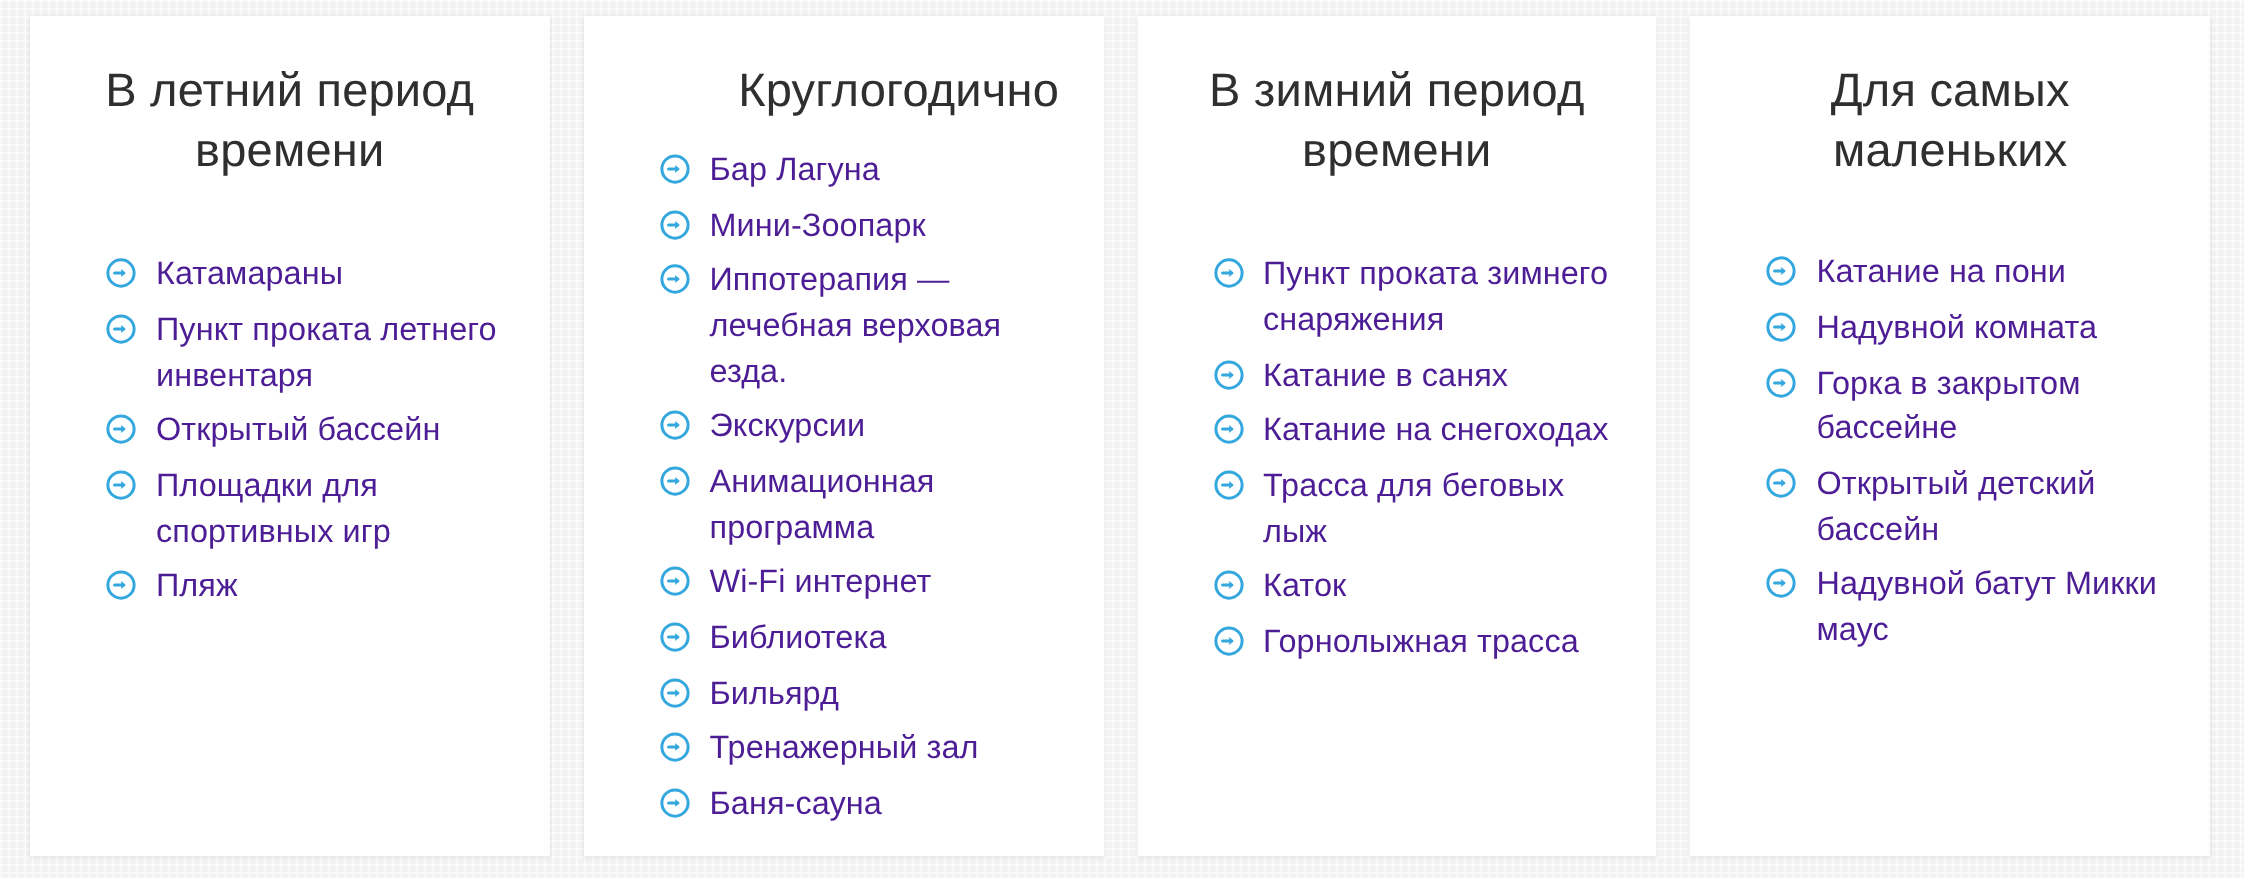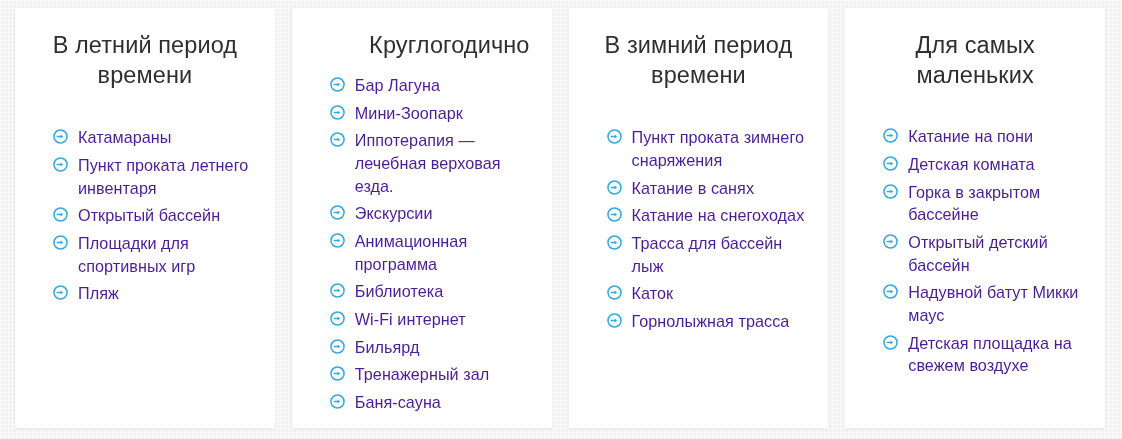--- a/index.html
+++ b/index.html
@@ -209,31 +209,31 @@
         <span>Анимационная программа</span>
       </li>
       <li class="feature-item">
         <span class="bullet-icon">
             <svg viewBox="0 0 16 16">
               <circle cx="8" cy="8" r="7" fill="none" stroke="#34a8de" stroke-width="1.6"></circle>
               <path d="M4.6 8 H9.4" stroke="#34a8de" stroke-width="1.7" stroke-linecap="round"></path>
               <path d="M8.1 5.9 L10.5 8 L8.1 10.1 Z" fill="#34a8de"></path>
             </svg>
           </span>
+        <span>Wi-Fi интернет</span>
+      </li>
+      <li class="feature-item">
+        <span class="bullet-icon">
+            <svg viewBox="0 0 16 16">
+              <circle cx="8" cy="8" r="7" fill="none" stroke="#34a8de" stroke-width="1.6"></circle>
+              <path d="M4.6 8 H9.4" stroke="#34a8de" stroke-width="1.7" stroke-linecap="round"></path>
+              <path d="M8.1 5.9 L10.5 8 L8.1 10.1 Z" fill="#34a8de"></path>
+            </svg>
+          </span>
         <span>Библиотека</span>
-      </li>
-      <li class="feature-item">
-        <span class="bullet-icon">
-            <svg viewBox="0 0 16 16">
-              <circle cx="8" cy="8" r="7" fill="none" stroke="#34a8de" stroke-width="1.6"></circle>
-              <path d="M4.6 8 H9.4" stroke="#34a8de" stroke-width="1.7" stroke-linecap="round"></path>
-              <path d="M8.1 5.9 L10.5 8 L8.1 10.1 Z" fill="#34a8de"></path>
-            </svg>
-          </span>
-        <span>Wi-Fi интернет</span>
       </li>
       <li class="feature-item">
         <span class="bullet-icon">
             <svg viewBox="0 0 16 16">
               <circle cx="8" cy="8" r="7" fill="none" stroke="#34a8de" stroke-width="1.6"></circle>
               <path d="M4.6 8 H9.4" stroke="#34a8de" stroke-width="1.7" stroke-linecap="round"></path>
               <path d="M8.1 5.9 L10.5 8 L8.1 10.1 Z" fill="#34a8de"></path>
             </svg>
           </span>
         <span>Бильярд</span>
@@ -295,21 +295,21 @@
         <span>Катание на снегоходах</span>
       </li>
       <li class="feature-item">
         <span class="bullet-icon">
             <svg viewBox="0 0 16 16">
               <circle cx="8" cy="8" r="7" fill="none" stroke="#34a8de" stroke-width="1.6"></circle>
               <path d="M4.6 8 H9.4" stroke="#34a8de" stroke-width="1.7" stroke-linecap="round"></path>
               <path d="M8.1 5.9 L10.5 8 L8.1 10.1 Z" fill="#34a8de"></path>
             </svg>
           </span>
-        <span>Трасса для бассейн лыж</span>
+        <span>Трасса для беговых лыж</span>
       </li>
       <li class="feature-item">
         <span class="bullet-icon">
             <svg viewBox="0 0 16 16">
               <circle cx="8" cy="8" r="7" fill="none" stroke="#34a8de" stroke-width="1.6"></circle>
               <path d="M4.6 8 H9.4" stroke="#34a8de" stroke-width="1.7" stroke-linecap="round"></path>
               <path d="M8.1 5.9 L10.5 8 L8.1 10.1 Z" fill="#34a8de"></path>
             </svg>
           </span>
         <span>Каток</span>
@@ -341,21 +341,21 @@
         <span>Катание на пони</span>
       </li>
       <li class="feature-item">
         <span class="bullet-icon">
             <svg viewBox="0 0 16 16">
               <circle cx="8" cy="8" r="7" fill="none" stroke="#34a8de" stroke-width="1.6"></circle>
               <path d="M4.6 8 H9.4" stroke="#34a8de" stroke-width="1.7" stroke-linecap="round"></path>
               <path d="M8.1 5.9 L10.5 8 L8.1 10.1 Z" fill="#34a8de"></path>
             </svg>
           </span>
-        <span>Детская комната</span>
+        <span>Надувной комната</span>
       </li>
       <li class="feature-item">
         <span class="bullet-icon">
             <svg viewBox="0 0 16 16">
               <circle cx="8" cy="8" r="7" fill="none" stroke="#34a8de" stroke-width="1.6"></circle>
               <path d="M4.6 8 H9.4" stroke="#34a8de" stroke-width="1.7" stroke-linecap="round"></path>
               <path d="M8.1 5.9 L10.5 8 L8.1 10.1 Z" fill="#34a8de"></path>
             </svg>
           </span>
         <span>Горка в закрытом бассейне</span>
@@ -372,27 +372,17 @@
       </li>
       <li class="feature-item">
         <span class="bullet-icon">
             <svg viewBox="0 0 16 16">
               <circle cx="8" cy="8" r="7" fill="none" stroke="#34a8de" stroke-width="1.6"></circle>
               <path d="M4.6 8 H9.4" stroke="#34a8de" stroke-width="1.7" stroke-linecap="round"></path>
               <path d="M8.1 5.9 L10.5 8 L8.1 10.1 Z" fill="#34a8de"></path>
             </svg>
           </span>
         <span>Надувной батут Микки маус</span>
-      </li>
-      <li class="feature-item">
-        <span class="bullet-icon">
-            <svg viewBox="0 0 16 16">
-              <circle cx="8" cy="8" r="7" fill="none" stroke="#34a8de" stroke-width="1.6"></circle>
-              <path d="M4.6 8 H9.4" stroke="#34a8de" stroke-width="1.7" stroke-linecap="round"></path>
-              <path d="M8.1 5.9 L10.5 8 L8.1 10.1 Z" fill="#34a8de"></path>
-            </svg>
-          </span>
-        <span>Детская площадка на свежем воздухе</span>
       </li>
     </ul>
   </section>
 
 </div>
 
 </body></html>

